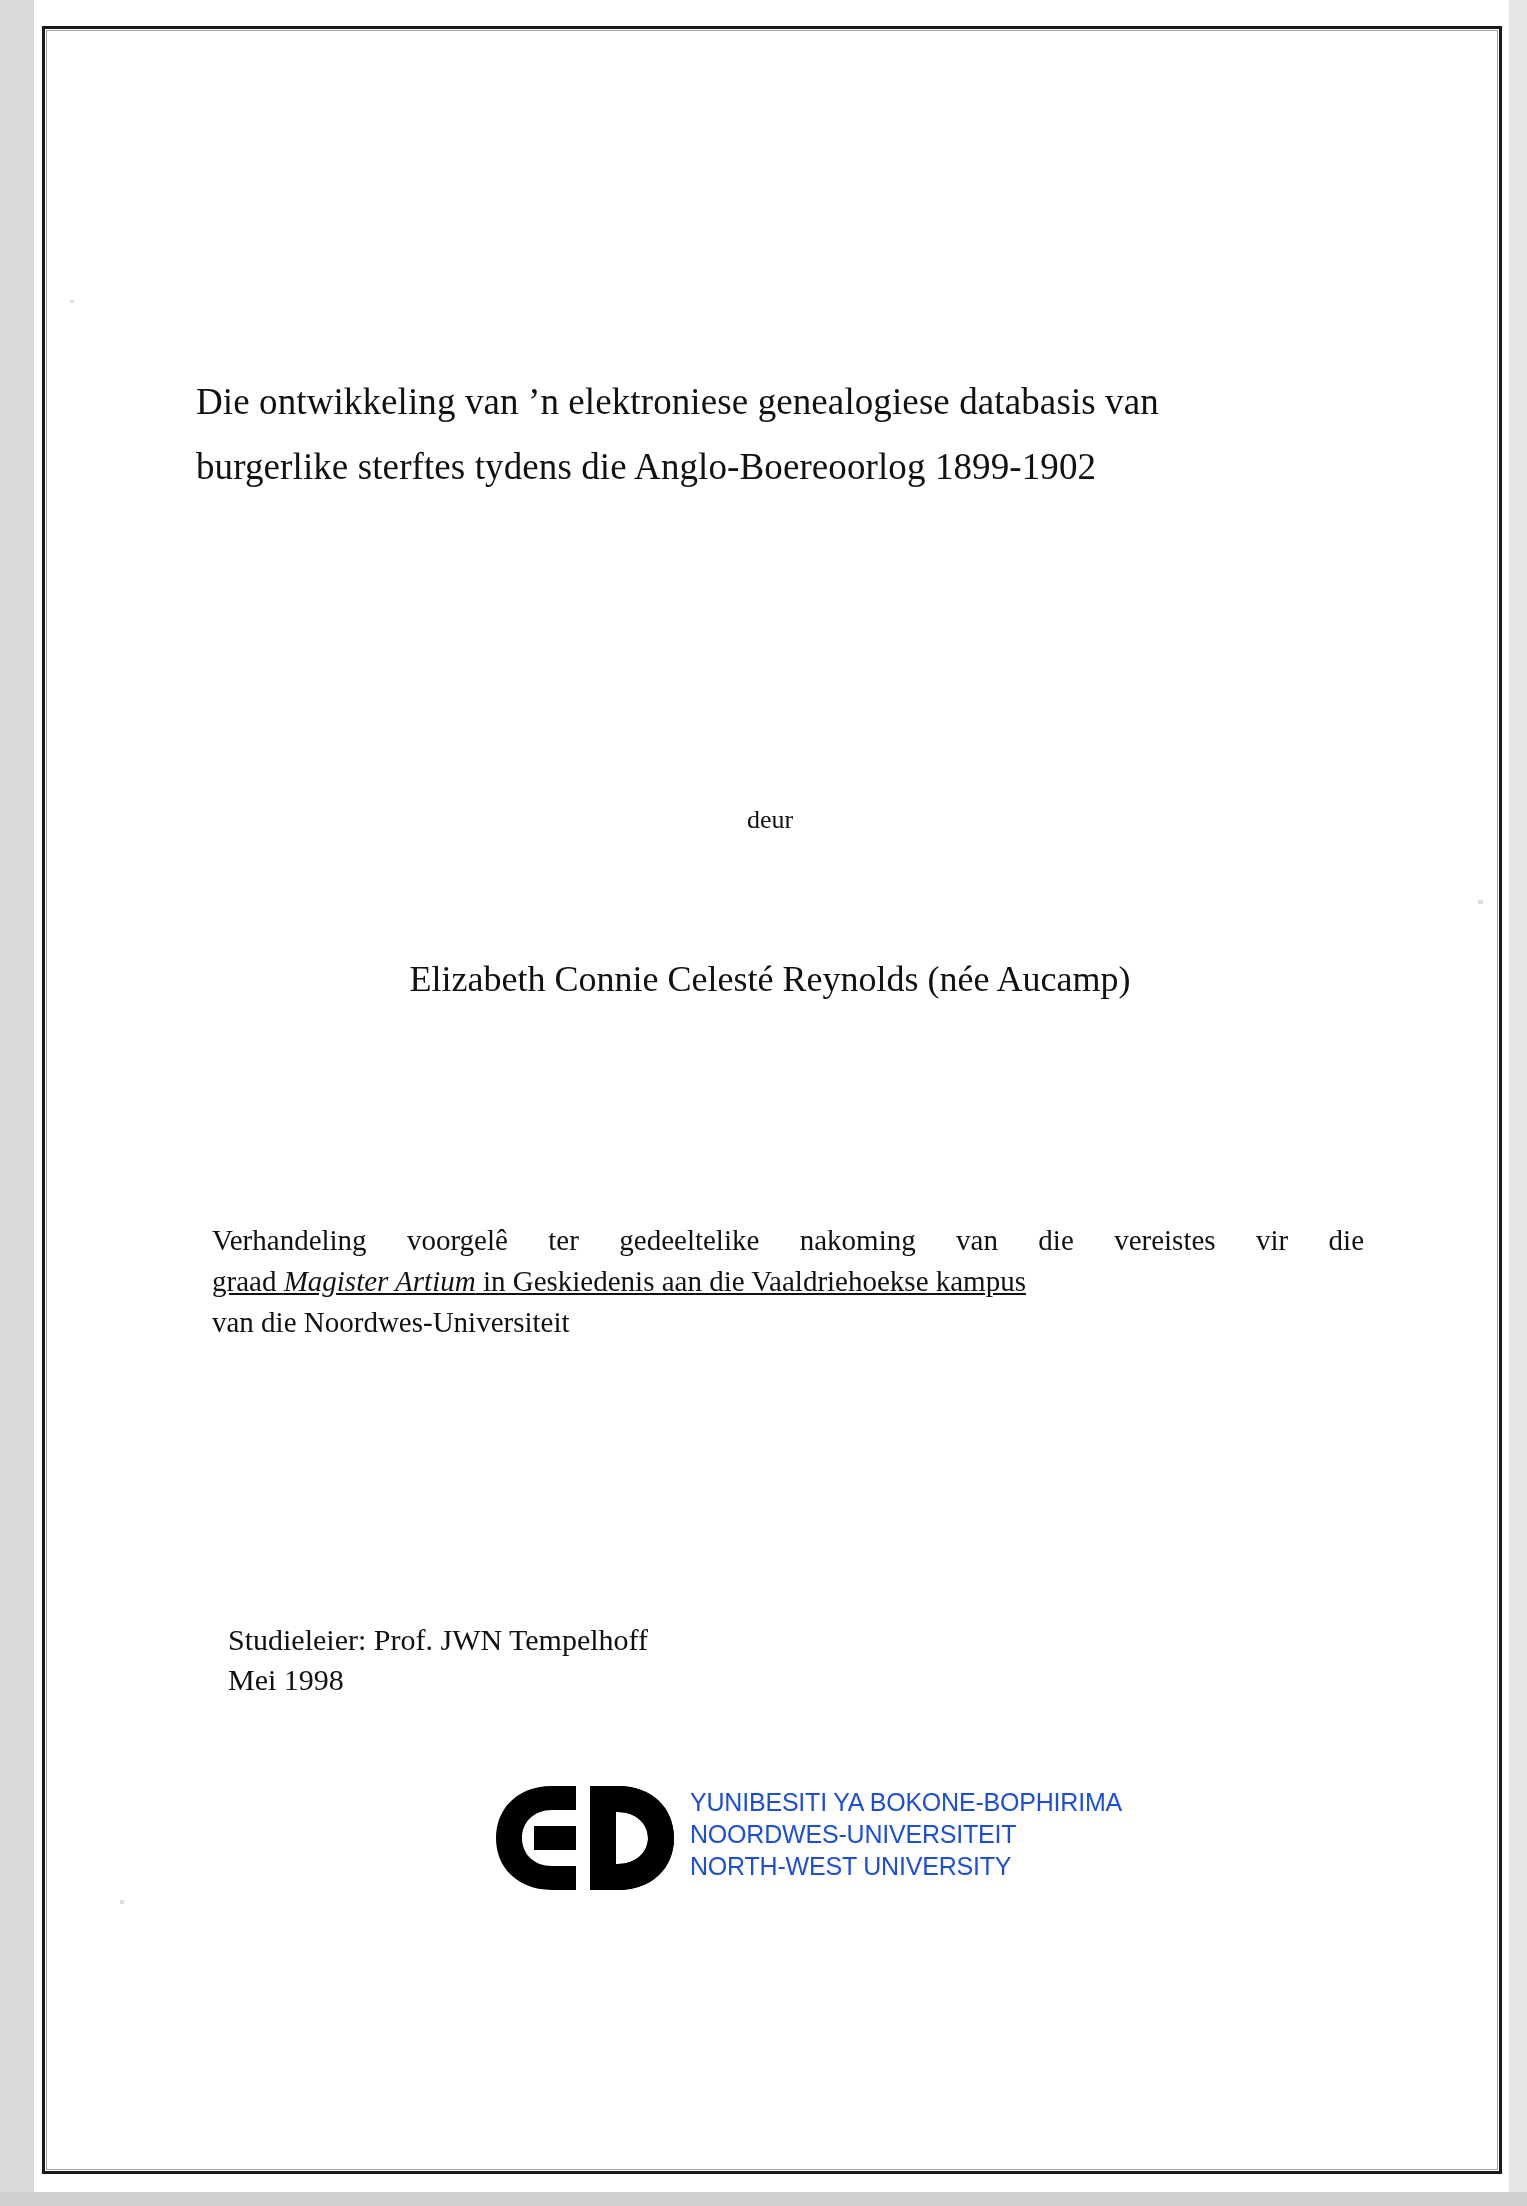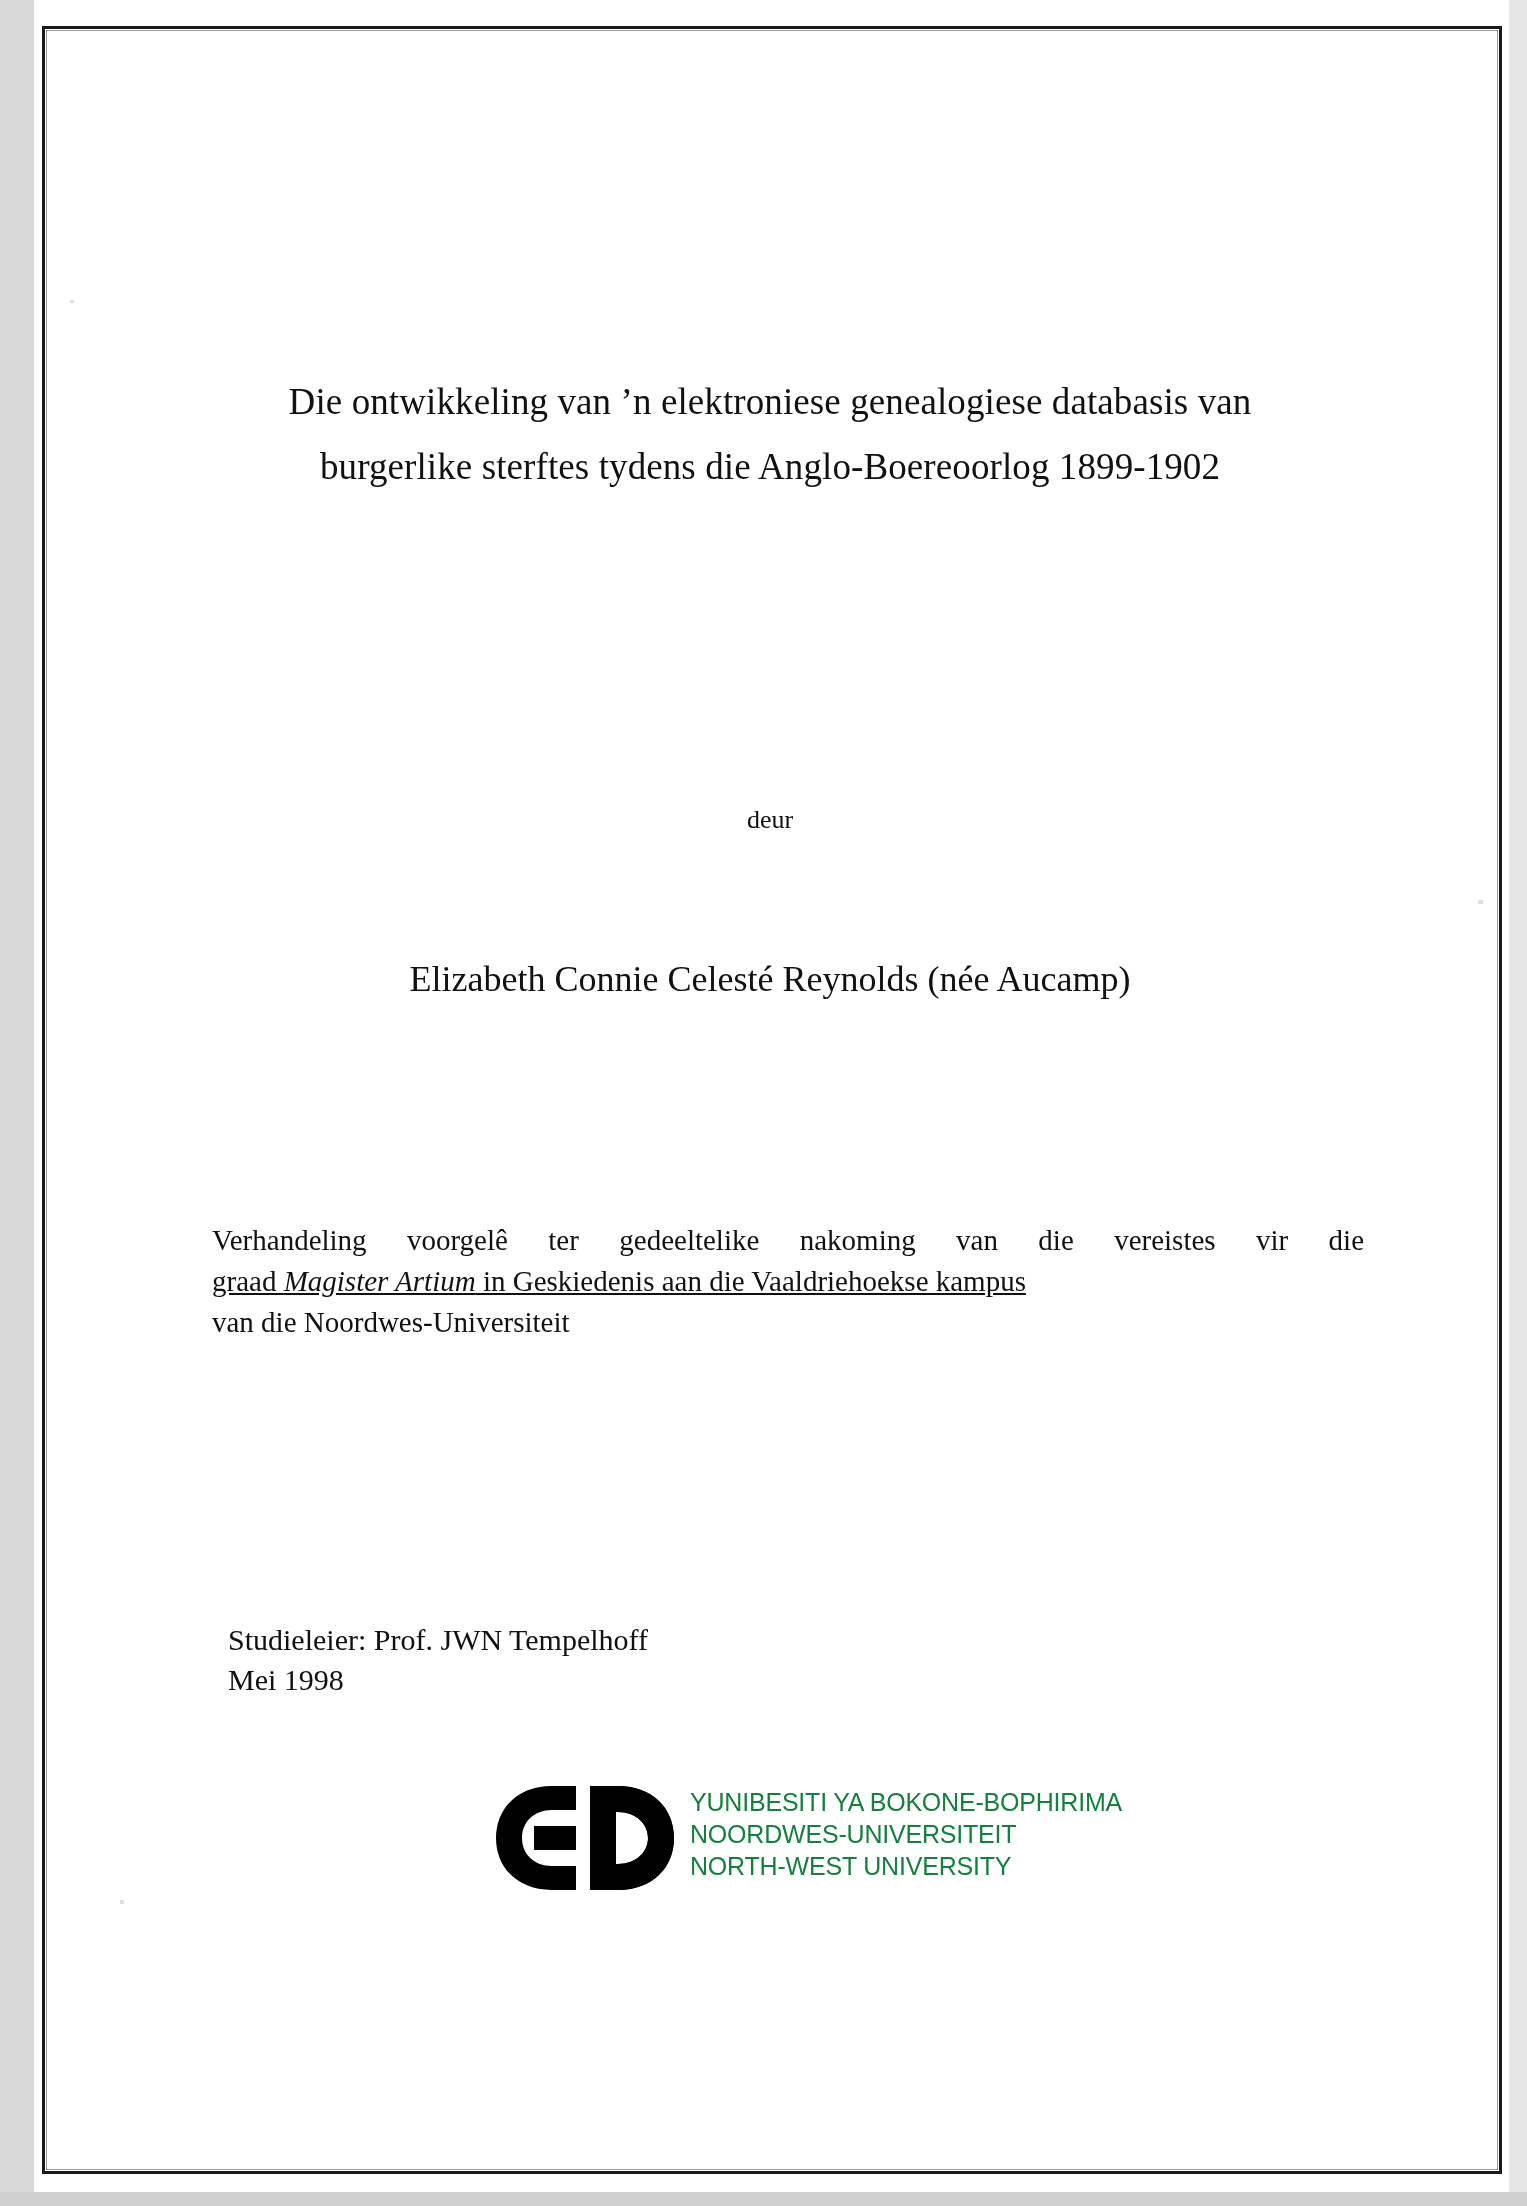--- a/index.html
+++ b/index.html
@@ -68,24 +68,24 @@
   .content {
     position: absolute;
     left: 180px;
     top: 0;
     width: 1180px;
     height: 2206px;
   }
 
   .title {
     position: absolute;
-    left: 0;
+    left: 16px;
     top: 370px;
     width: 1180px;
-    text-align: center;
+    text-align: left;
     font-size: 37px;
     line-height: 1.75;
     letter-spacing: 0.1px;
   }
   .title .line2 {
     display: block;
   }
 
   .deur {
     position: absolute;
@@ -147,21 +147,21 @@
     height: 112px;
   }
   .logo-text {
     position: absolute;
     left: 200px;
     top: 4px;
     font-family: "Liberation Sans", sans-serif;
     font-size: 25px;
     line-height: 1.28;
     letter-spacing: -0.2px;
-    color: #15803d;
+    color: #1d4ed8;
     font-weight: 400;
   }
   .logo-text span { display: block; white-space: nowrap; }
 
   
   .speck {
     position: absolute;
     background: #bdbdbd;
     opacity: 0.5;
   }

